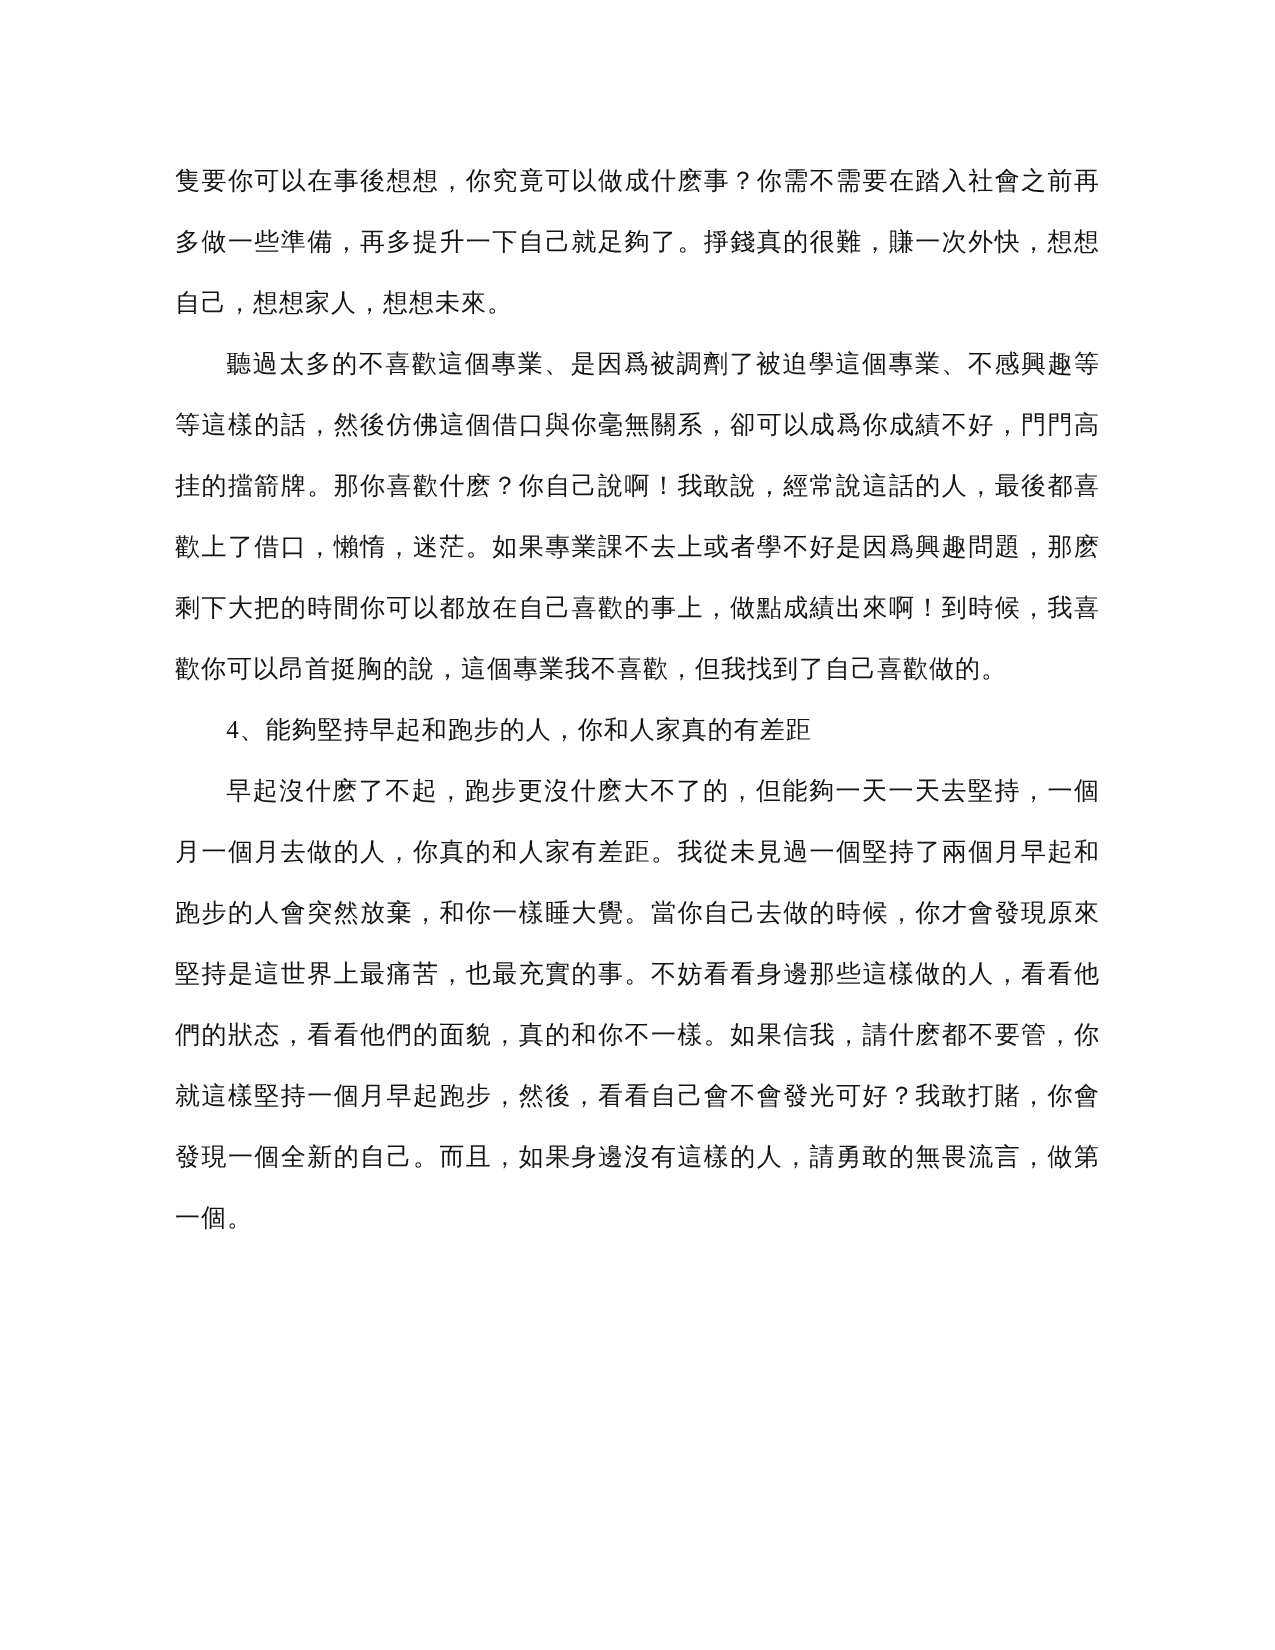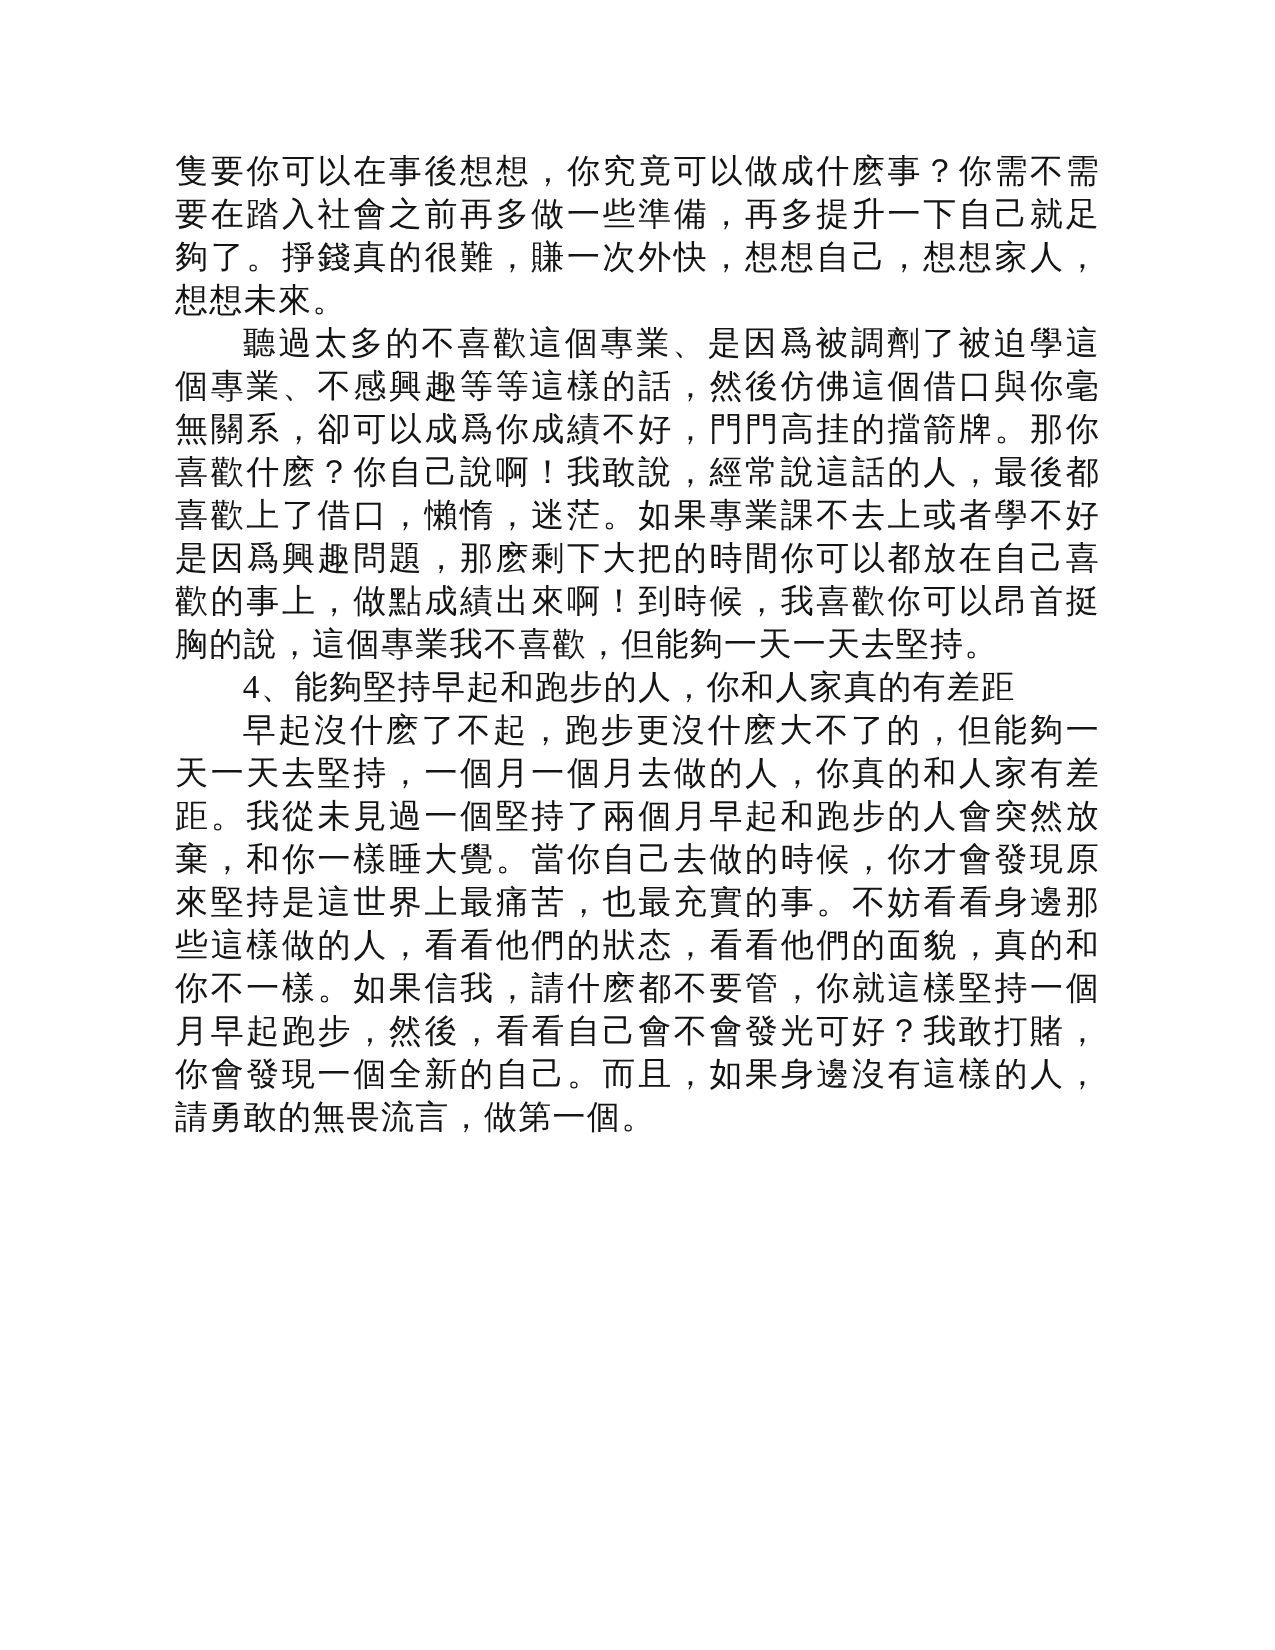--- a/index.html
+++ b/index.html
@@ -21,22 +21,22 @@
     width: 1275px;
     height: 1650px;
     padding: 150px 175px 0 175px;
     background: #fff;
   }
   .doc-body {
     width: 925px;
   }
   p {
     margin: 0 0 0 0;
-    font-size: 33px;
-    line-height: 43px;
+    font-size: 25px;
+    line-height: 61px;
     letter-spacing: 0.04em;
     text-align: justify;
     text-justify: inter-ideograph;
     color: #141414;
   }
   p.indent {
     text-indent: 2.05em;
   }
   p.heading {
     text-indent: 2.05em;
@@ -44,20 +44,20 @@
 </style>
 </head>
 <body>
 
 <div class="page">
   <div class="doc-body">
 
     <p class="flow">隻要你可以在事後想想，你究竟可以做成什麽事？你需不需要在踏入社會之前再多做一些準備，再多提升一下自己就足夠了。掙錢真的很難，賺一次外快，想想自己，想想家人，想想未來。</p>
 
 
-    <p class="indent">聽過太多的不喜歡這個專業、是因爲被調劑了被迫學這個專業、不感興趣等等這樣的話，然後仿佛這個借口與你毫無關系，卻可以成爲你成績不好，門門高挂的擋箭牌。那你喜歡什麽？你自己說啊！我敢說，經常說這話的人，最後都喜歡上了借口，懶惰，迷茫。如果專業課不去上或者學不好是因爲興趣問題，那麽剩下大把的時間你可以都放在自己喜歡的事上，做點成績出來啊！到時候，我喜歡你可以昂首挺胸的說，這個專業我不喜歡，但能夠一天一天去堅持。</p>
+    <p class="indent">聽過太多的不喜歡這個專業、是因爲被調劑了被迫學這個專業、不感興趣等等這樣的話，然後仿佛這個借口與你毫無關系，卻可以成爲你成績不好，門門高挂的擋箭牌。那你喜歡什麽？你自己說啊！我敢說，經常說這話的人，最後都喜歡上了借口，懶惰，迷茫。如果專業課不去上或者學不好是因爲興趣問題，那麽剩下大把的時間你可以都放在自己喜歡的事上，做點成績出來啊！到時候，我喜歡你可以昂首挺胸的說，這個專業我不喜歡，但我找到了自己喜歡做的。</p>
 
     <p class="heading">4、能夠堅持早起和跑步的人，你和人家真的有差距</p>
 
     <p class="indent">早起沒什麽了不起，跑步更沒什麽大不了的，但能夠一天一天去堅持，一個月一個月去做的人，你真的和人家有差距。我從未見過一個堅持了兩個月早起和跑步的人會突然放棄，和你一樣睡大覺。當你自己去做的時候，你才會發現原來堅持是這世界上最痛苦，也最充實的事。不妨看看身邊那些這樣做的人，看看他們的狀态，看看他們的面貌，真的和你不一樣。如果信我，請什麽都不要管，你就這樣堅持一個月早起跑步，然後，看看自己會不會發光可好？我敢打賭，你會發現一個全新的自己。而且，如果身邊沒有這樣的人，請勇敢的無畏流言，做第一個。</p>
 
   </div>
 </div>
 
 </body></html>

